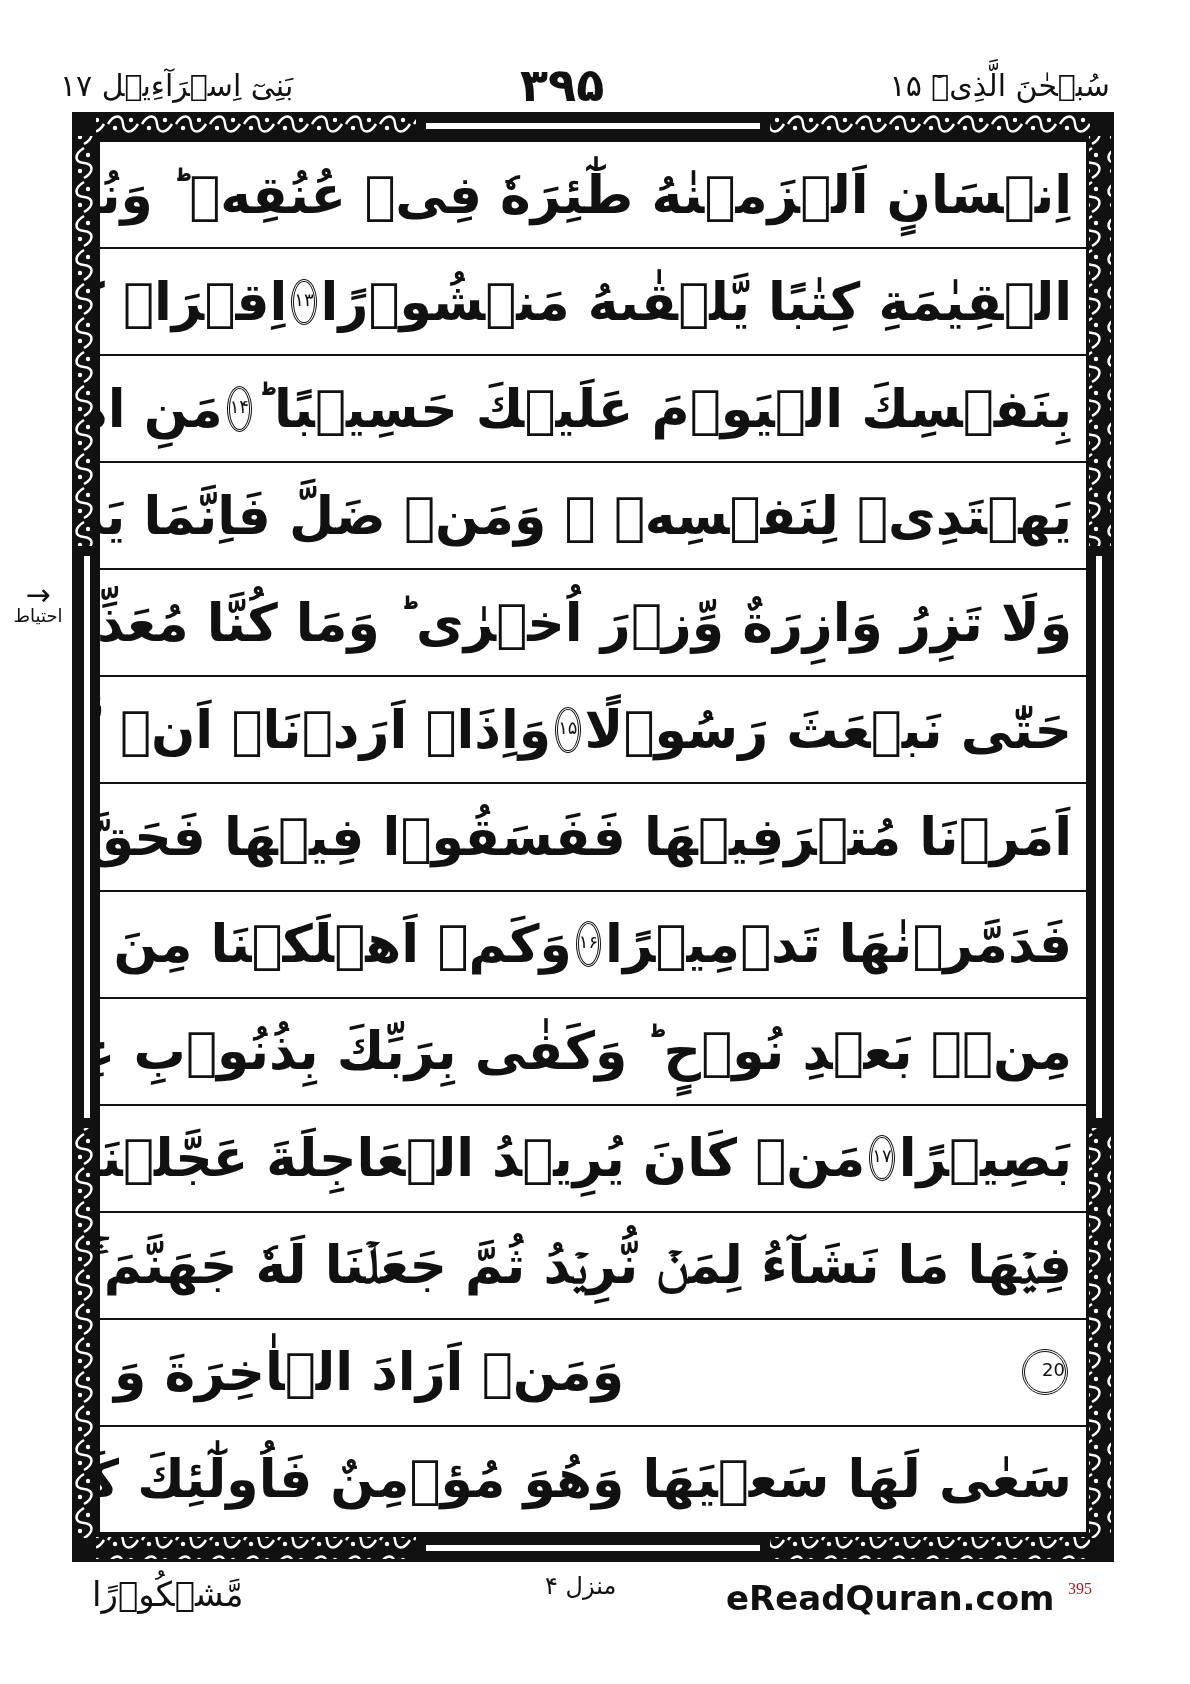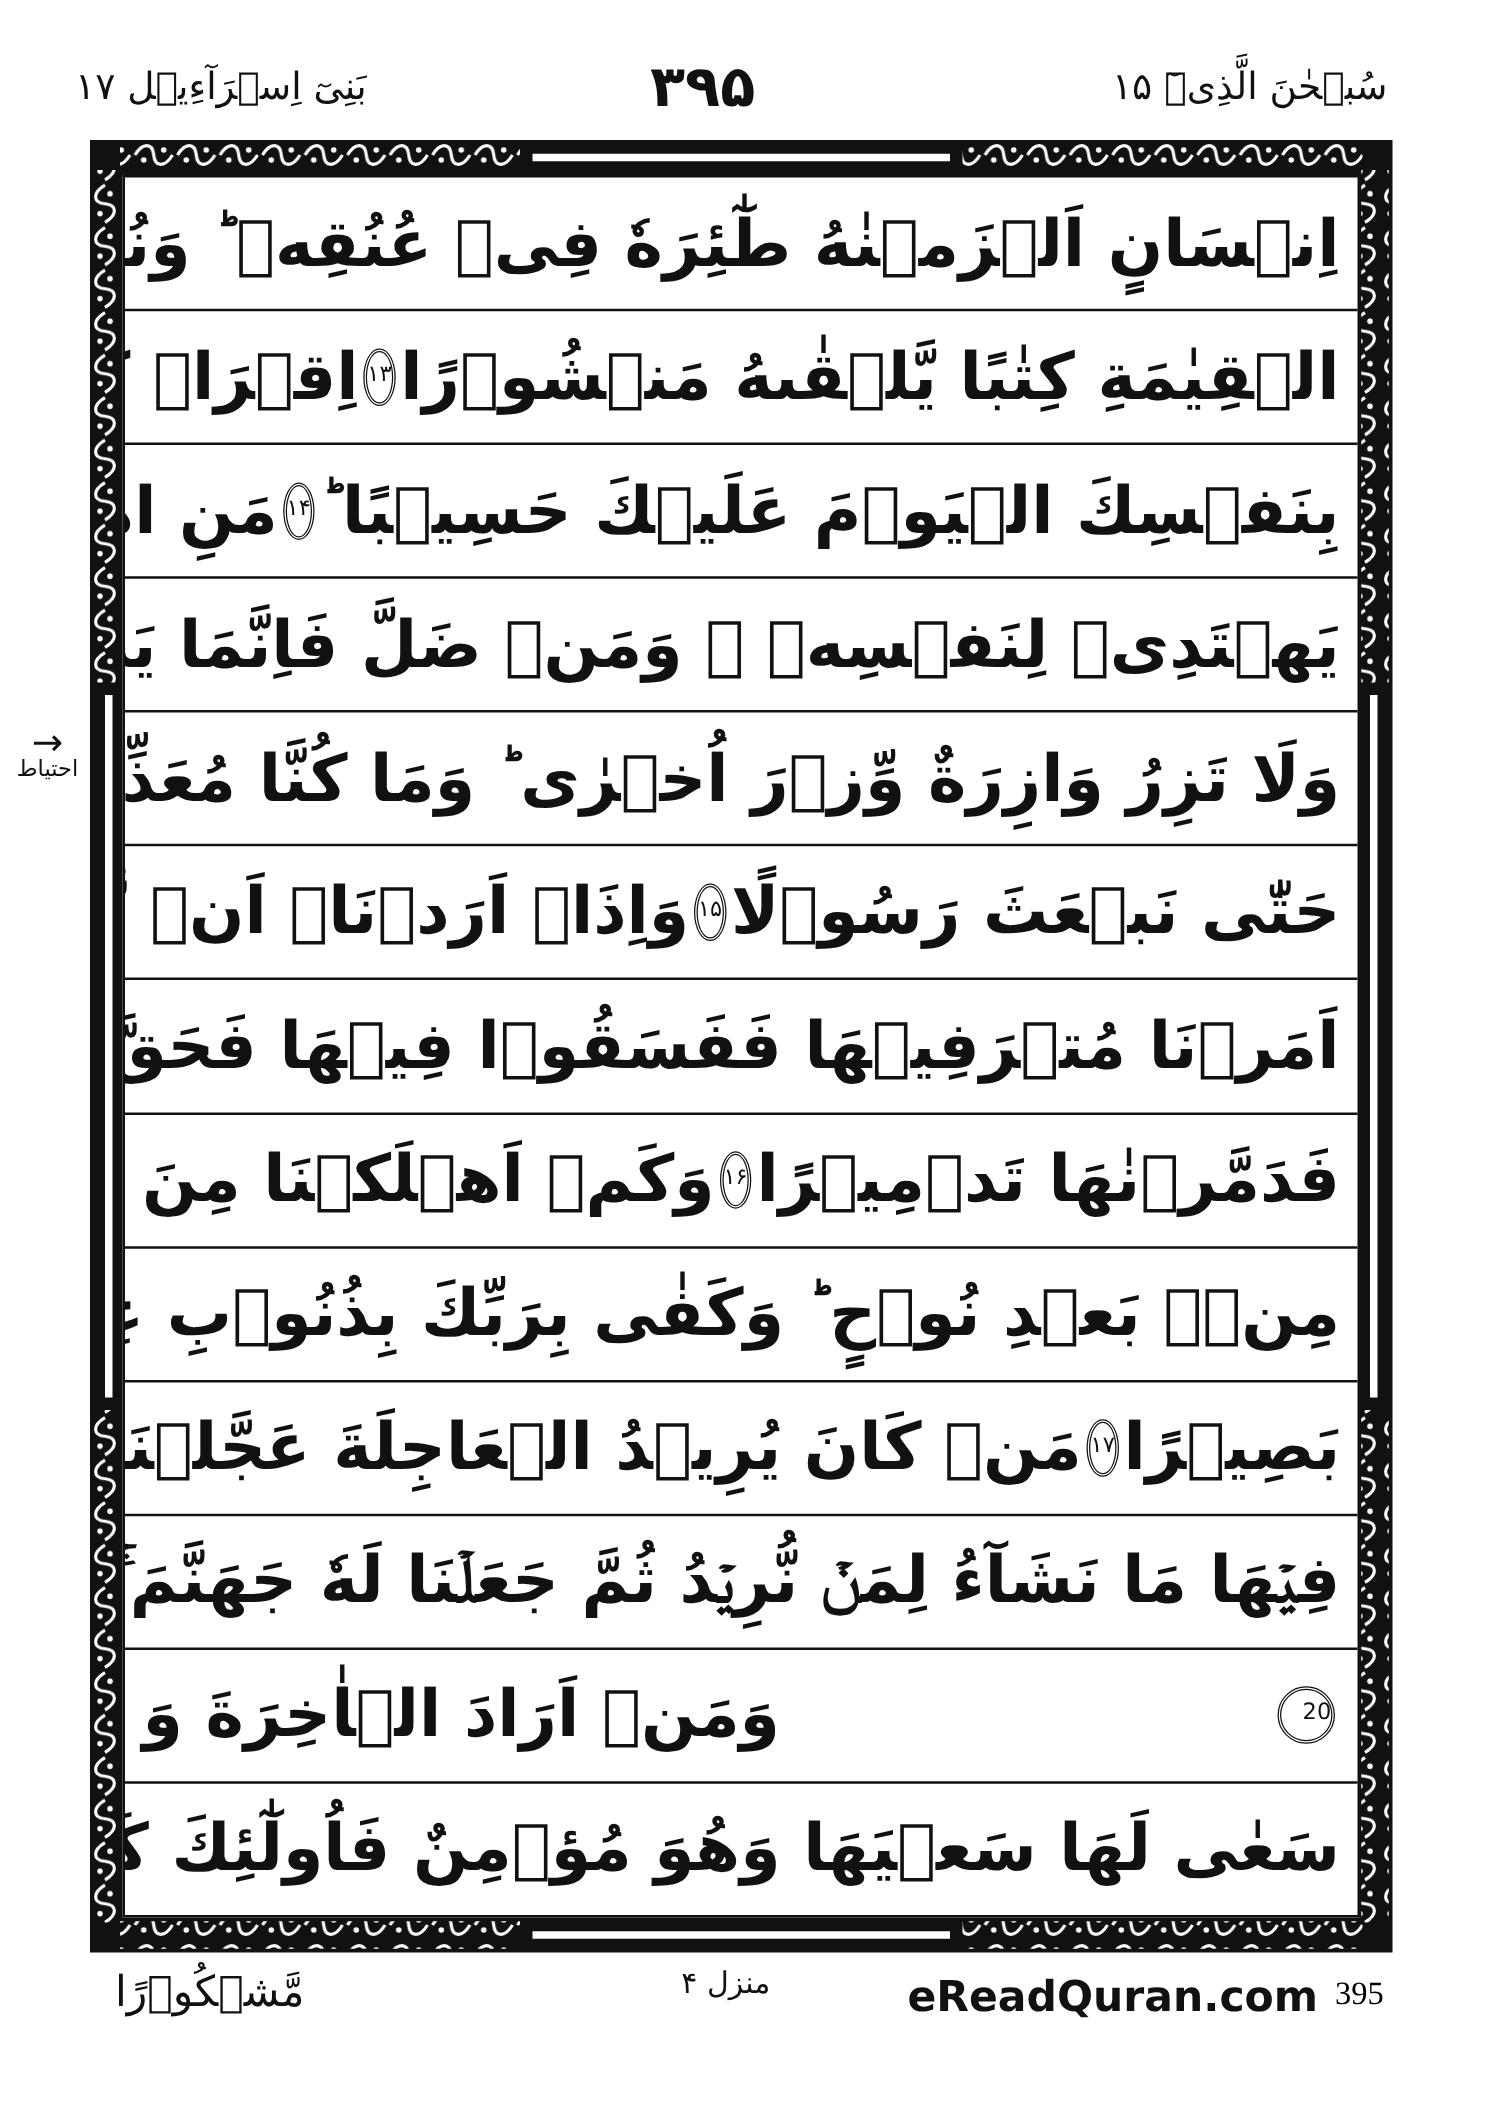--- a/index.html
+++ b/index.html
@@ -1,18 +1,18 @@
 <!DOCTYPE html>
 <html><head>
 <meta charset="utf-8">
 <style>
   html, body { margin: 0; padding: 0; background: #ffffff; }
   body { width: 1190px; height: 1684px; position: relative; overflow: hidden; font-family: "DejaVu Sans", sans-serif; color: #111; }
 
-  .header { position: absolute; top: 48px; left: 0; width: 1190px; height: 60px; }
+  .header { position: absolute; top: 64px; left: 0; width: 1190px; height: 60px; }
   .hdr-left { position: absolute; left: 60px; top: 4px; font-size: 30px; direction: rtl; }
   .hdr-center { position: absolute; left: 520px; top: -6px; width: 150px; text-align: left; font-size: 46px; font-weight: bold; direction: rtl; letter-spacing: 2px; }
   .hdr-right { position: absolute; right: 80px; top: 4px; font-size: 30px; direction: rtl; }
 
   .frame { position: absolute; left: 72px; top: 112px; width: 1042px; height: 1450px; background: #111; }
   .frame-orn { position: absolute; inset: 0; }
   .frame-inner { position: absolute; left: 26px; top: 28px; right: 26px; bottom: 28px; background: #fff; border: 2px solid #111; }
 
   .lines { position: absolute; left: 0; top: 0; right: 0; bottom: 0; display: flex; flex-direction: column; }
   .line { flex: 1; border-bottom: 2px solid #111; display: flex; align-items: center; justify-content: space-between; direction: rtl; padding: 0 14px; box-sizing: border-box; font-family: "DejaVu Sans", sans-serif; font-size: 52px; font-weight: bold; white-space: nowrap; overflow: hidden; position: relative; }
@@ -21,21 +21,21 @@
   .ayah-mark { display: inline-block; width: 40px; height: 40px; border: 3px double #111; border-radius: 50%; font-size: 18px; line-height: 36px; text-align: right; vertical-align: middle; margin: 0 4px; font-weight: normal; }
 
   .margin-note { position: absolute; left: 8px; top: 585px; width: 60px; text-align: center; }
   .margin-arrow { font-size: 30px; line-height: 20px; }
   .margin-label { font-size: 18px; direction: rtl; }
 
   .footer { position: absolute; top: 1568px; left: 0; width: 1190px; height: 80px; }
   .ftr-catch { position: absolute; left: 92px; top: 6px; font-size: 34px; direction: rtl; }
   .ftr-manzil { position: absolute; left: 545px; top: 4px; font-size: 24px; direction: rtl; }
   .ftr-site { position: absolute; left: 710px; top: 10px; font-family: "DejaVu Sans", sans-serif; font-weight: bold; font-size: 34px; color: #111; margin-left: 16px; }
-  .ftr-page { position: absolute; left: 1068px; top: 12px; font-family: "Liberation Serif", serif; font-size: 26px; color: #000000; }
+  .ftr-page { position: absolute; left: 1068px; top: 12px; font-family: "Liberation Serif", serif; font-size: 16px; color: #b91c1c; }
 </style>
 </head>
 <body>
 
 <div class="header">
   <div class="hdr-left">بَنِیٓ اِسۡرَآءِیۡل ۱۷</div>
   <div class="hdr-center">۳۹۵</div>
   <div class="hdr-right">سُبۡحٰنَ الَّذِیۡٓ ۱۵</div>
 </div>
 

